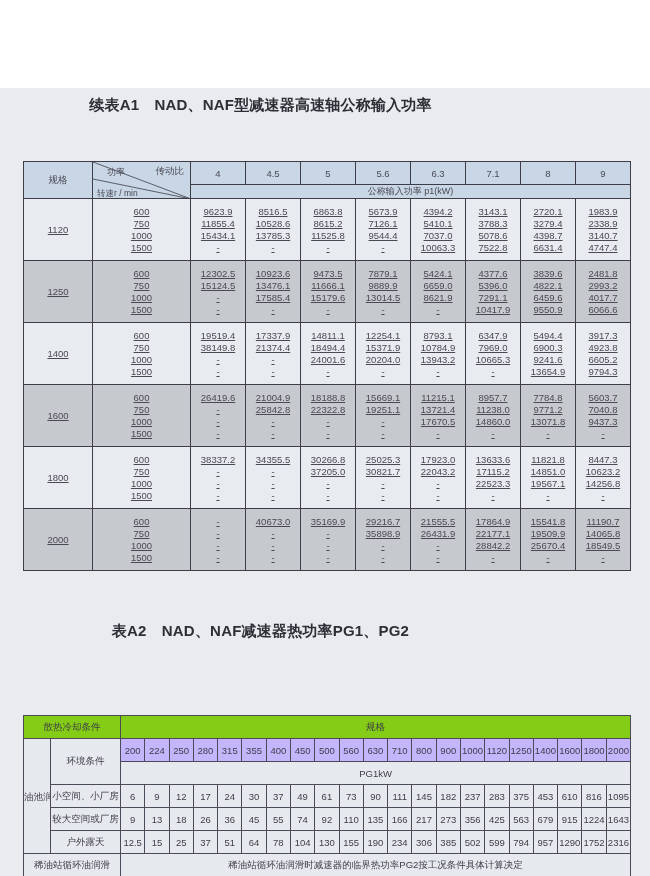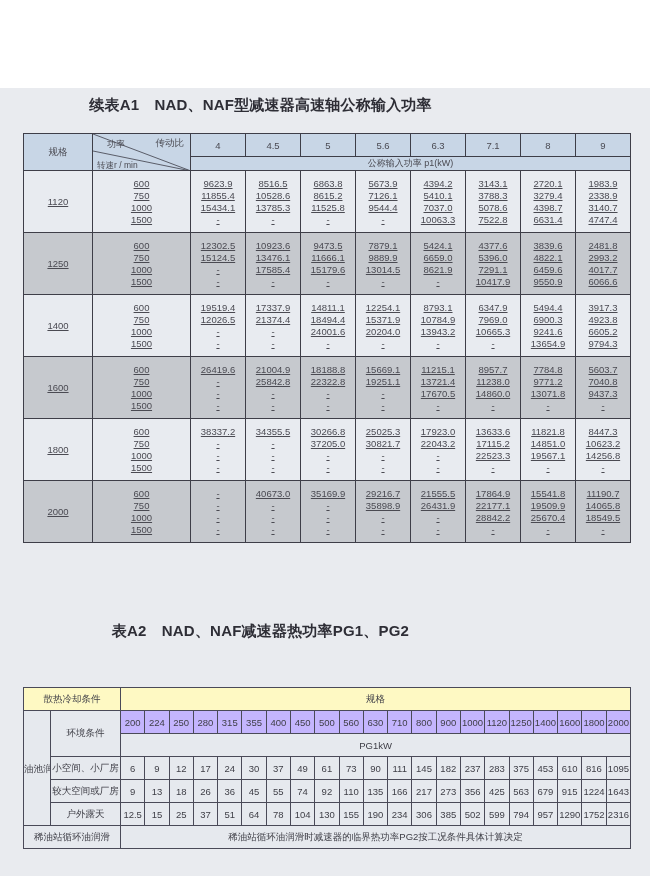--- a/index.html
+++ b/index.html
@@ -11,39 +11,39 @@
   }
   .page-bg {
     position:absolute; left:0; top:88px; width:650px; height:788px;
     background:#e9ebef;
   }
   .title {
     position:absolute; left:0; width:521px; text-align:center;
     font-size:15px; color:#2e2e36; letter-spacing:0.2px;font-weight:bold;
   }
   
-  table { border-collapse:collapse; position:absolute; table-layout:fixed; }
+  table { border-collapse:collapse; position:absolute; table-layout:fixed;margin-top:28px; }
   #tA1 { left:23px; top:133px; width:607px; }
   #tA1 td { border:1px solid #3e3e48; padding:0; text-align:center; vertical-align:middle; font-size:9.5px; color:#4a4a52; }
   #tA1 .hd { background:#c8d6e6; height:22px; }
   #tA1 .hd2 { background:#c8d6e6; height:13px; font-size:9px; }
   #tA1 .spec { font-size:9.5px; }
   #tA1 .diag { position:relative; background:#c8d6e6; }
   #tA1 .diag svg { position:absolute; left:0; top:0; }
   #tA1 .diag .lb1 { position:absolute; left:14px; top:4px; font-size:9px; }
   #tA1 .diag .lb3 { position:absolute; right:6px; top:3px; font-size:9.5px; }
   #tA1 .diag .lb4 { position:absolute; left:4px; top:26px; font-size:8.5px; }
   #tA1 .grp td { height:61px; line-height:12px;text-decoration:underline; }
   #tA1 .grp.light td { background:#e8ebf0; }
   #tA1 .grp.dark td { background:#c6c9ce; }
   #tA1 .cell div { height:12px; }
   
   #tA2 { left:23px; top:687px; width:607px; }
   #tA2 td { border:1px solid #4a4a58; padding:0; text-align:center; vertical-align:middle; font-size:9.5px; color:#3e3e46; height:22px; white-space:nowrap; overflow:hidden; }
-  #tA2 .blue { background:#fef9c3; }
+  #tA2 .blue { background:#84cc16; }
   #tA2 .lt { background:#e6e9ee; }
   #tA2 .size { background:#c4b5fd; font-size:9.5px; }
   #tA2 .cn { font-size:9.5px; }
 </style>
 </head>
 <body>
 
 <div class="page-bg"></div>
 
 <div class="title" style="top:96px;">续表A1　NAD、NAF型减速器高速轴公称输入功率</div>
@@ -202,21 +202,21 @@
       <tr class="grp light">
         <td class="spec">1400</td>
         <td class="cell">
           <div>600</div>
           <div>750</div>
           <div>1000</div>
           <div>1500</div>
         </td>
         <td class="cell">
           <div>19519.4</div>
-          <div>12026.5</div>
+          <div>38149.8</div>
           <div>-</div>
           <div>-</div>
         </td>
         <td class="cell">
           <div>17337.9</div>
           <div>21374.4</div>
           <div>-</div>
           <div>-</div>
         </td>
         <td class="cell">

